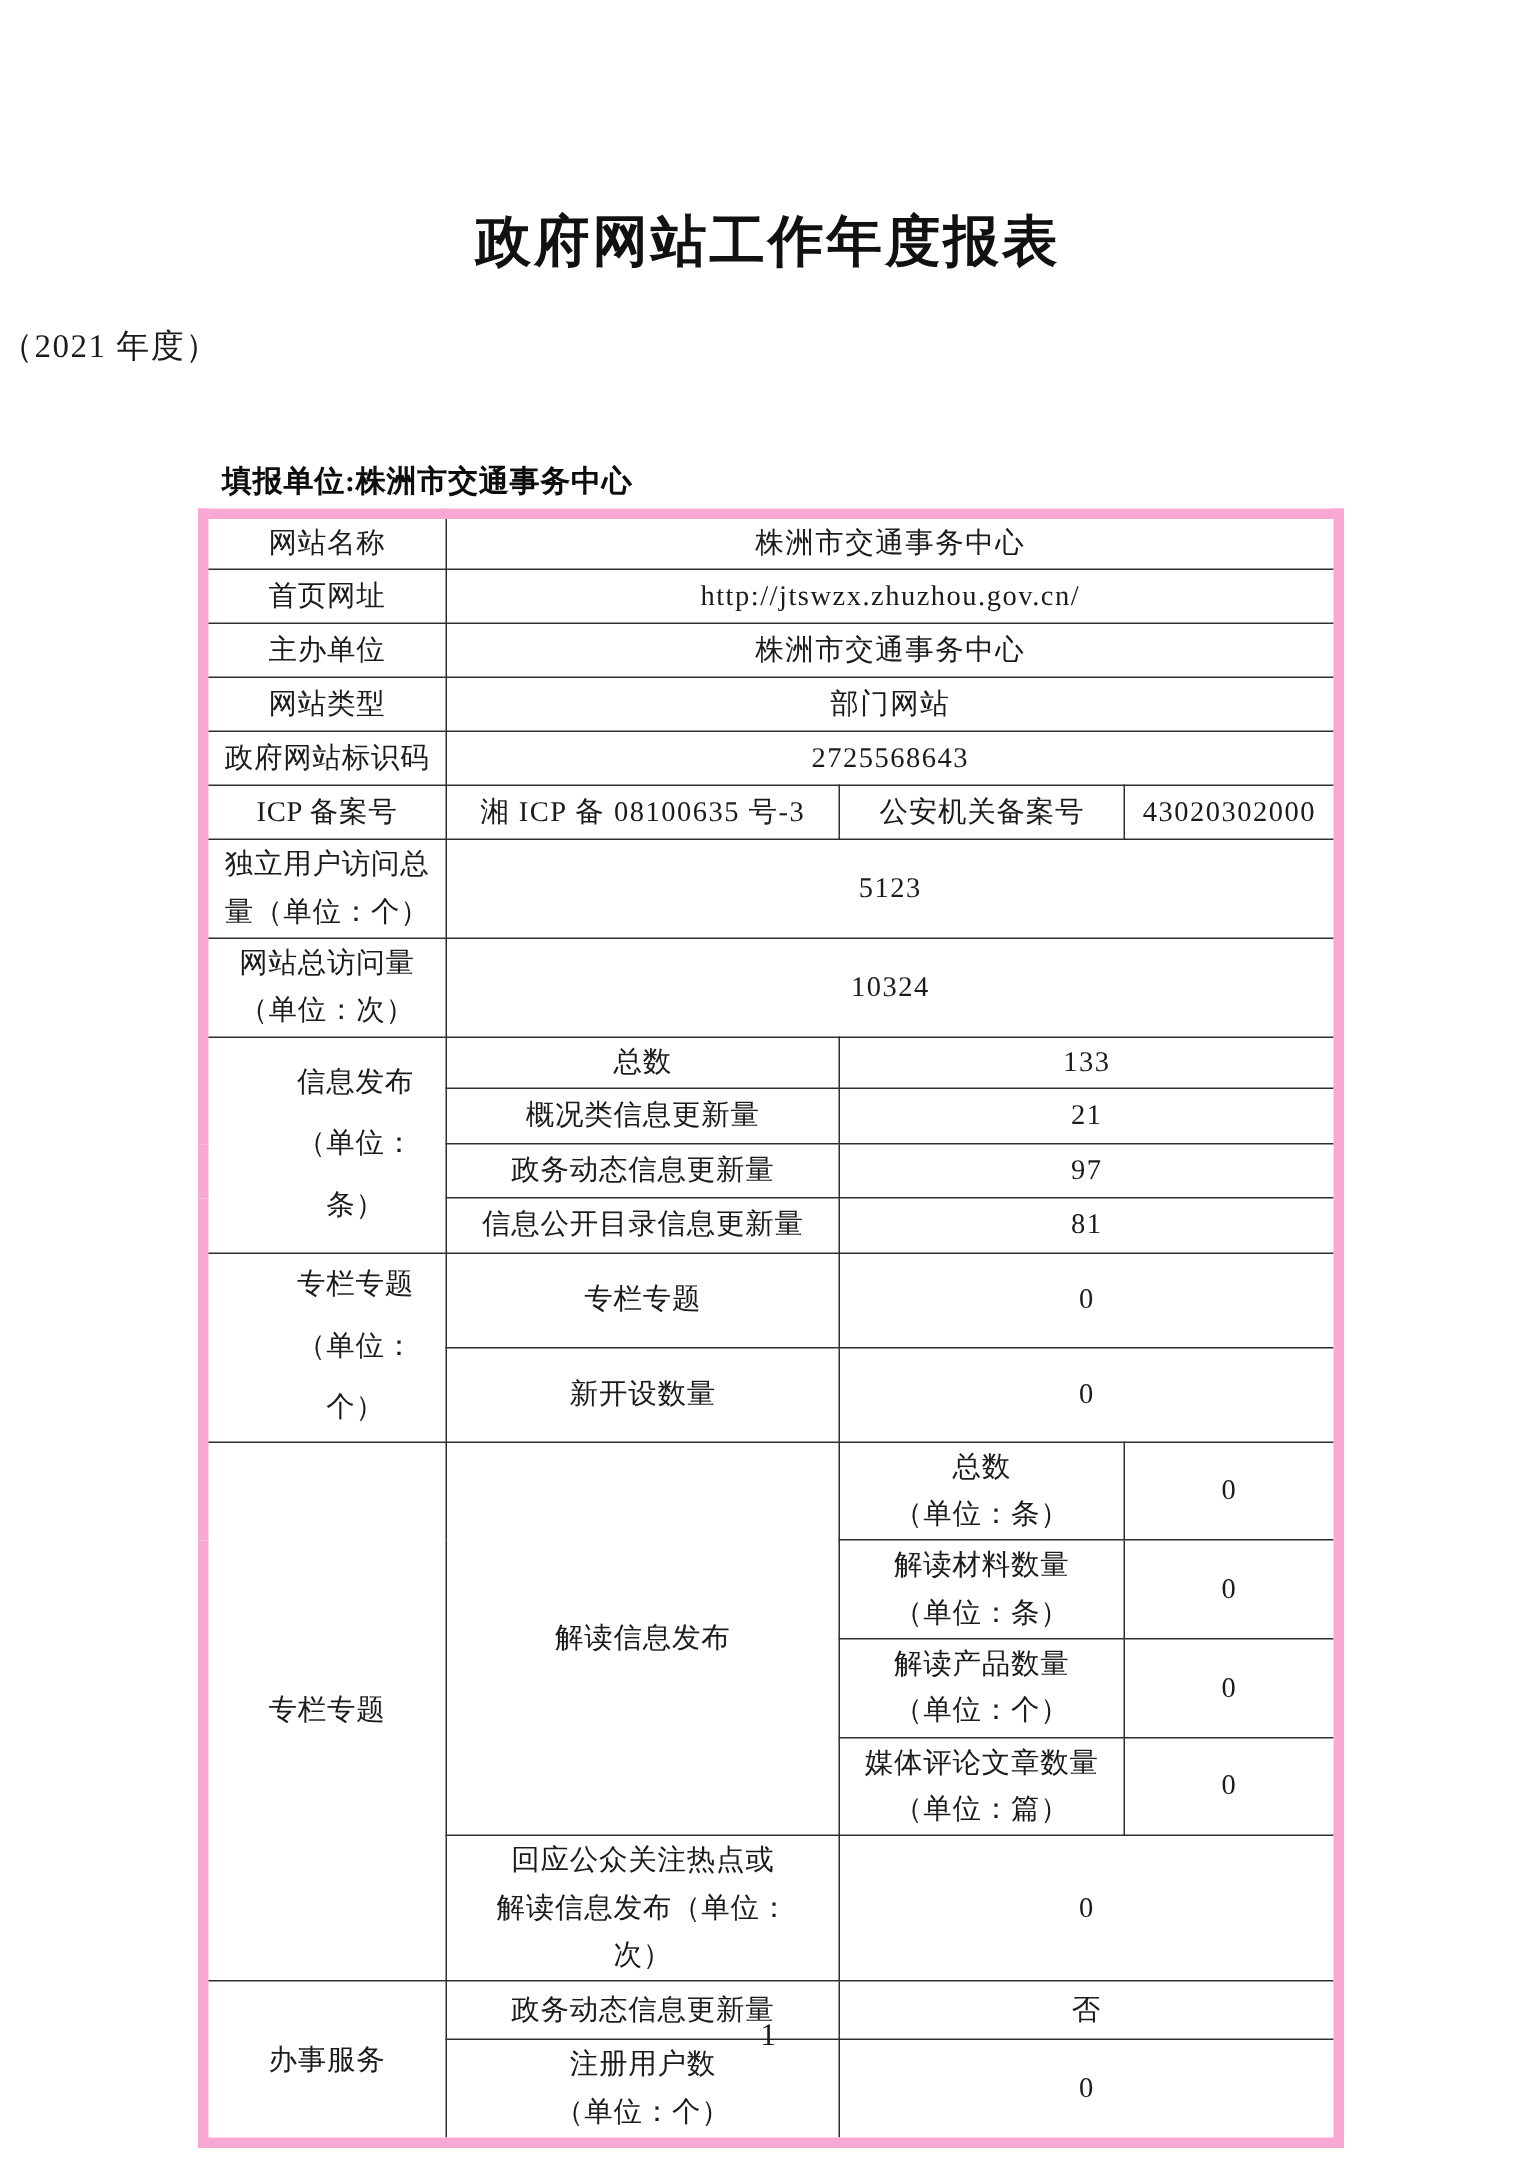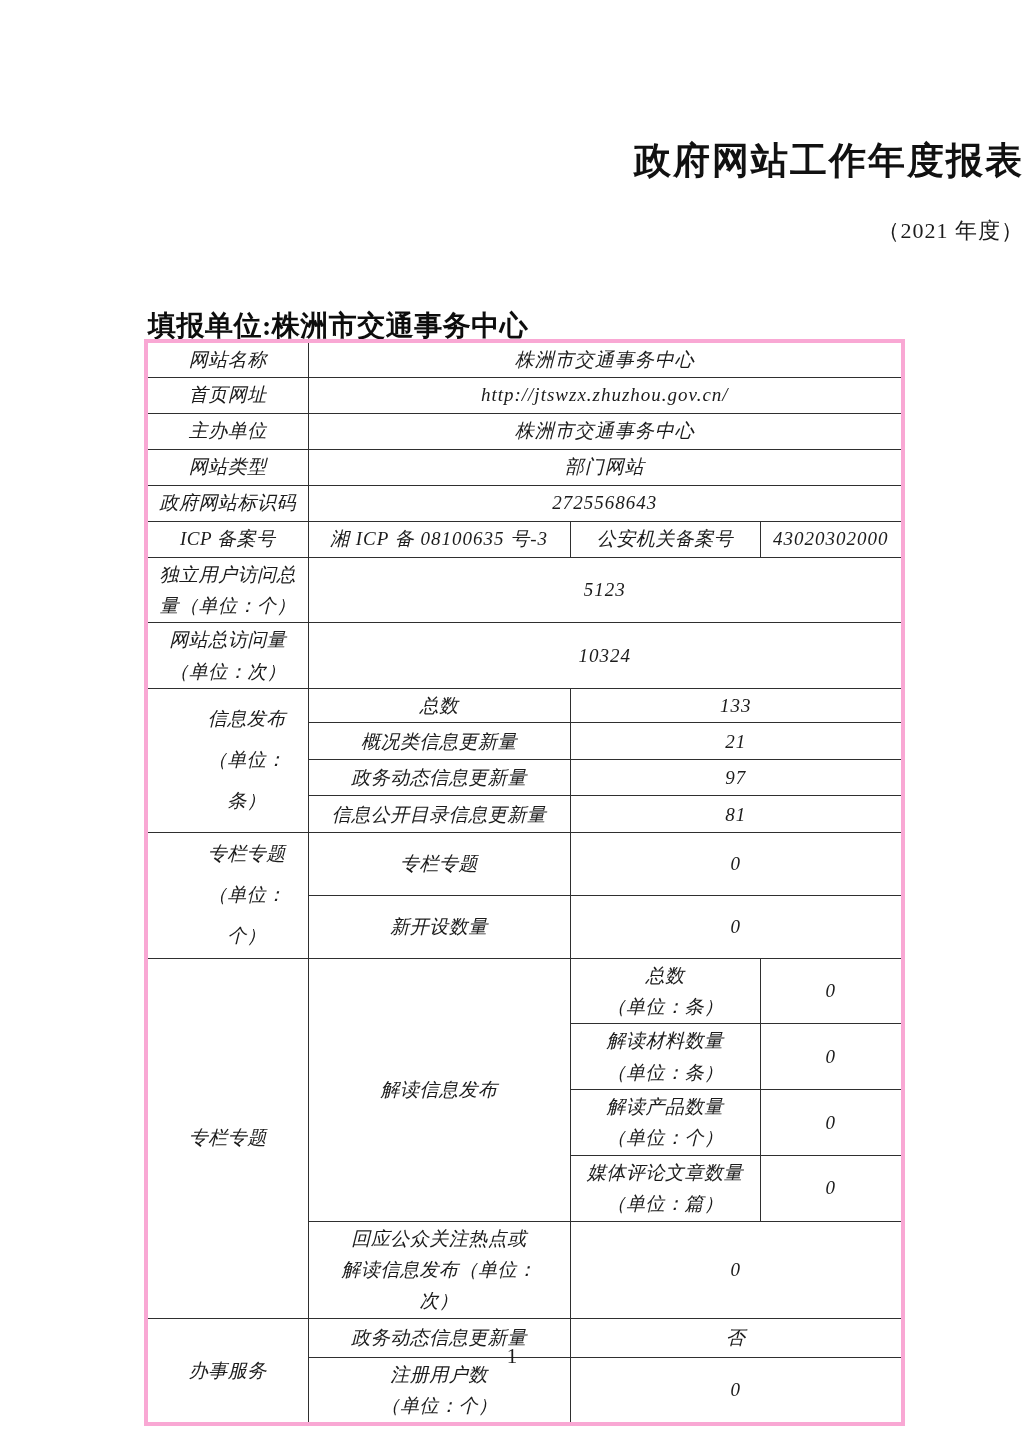--- a/index.html
+++ b/index.html
@@ -5,41 +5,40 @@
   html, body { margin: 0; padding: 0; }
   body {
     width: 1024px; height: 1448px;
     background: #ffffff;
     position: relative;
     font-family: "Liberation Serif", "DejaVu Serif", serif;
     color: #1b1b1b;
   }
   .doc-title {
     position: absolute; top: 136px; left: 0; width: 1024px;
-    text-align: right;
+    text-align: center;
     font-family: "Liberation Sans", "DejaVu Sans", sans-serif;
     font-size: 37px; font-weight: bold; letter-spacing: 2px;
     color: #111;
   }
   .doc-subtitle {
     position: absolute; top: 216px; left: 0; width: 1024px;
-    text-align: right;
+    text-align: left;
     font-size: 22px; letter-spacing: 1px;
   }
   .unit-line {
     position: absolute; top: 307px; left: 148px;
-    font-size: 28px; font-weight: bold; letter-spacing: 0.5px;
+    font-size: 20px; font-weight: bold; letter-spacing: 0.5px;
     color: #0d0d0d;
   }
   table.report {
-    position: absolute; top: 339px; left: 144px;
+    position: absolute; top: 339px; left: 132px;
     width: 757px;
     border-collapse: collapse; table-layout: fixed;
-    border: 4px solid #f9a8d4;
-    font-style: italic;
+    border: 7px solid #f9a8d4;
   }
   table.report td {
     border: 1px solid #2f2f2f;
     text-align: center; vertical-align: middle;
     font-size: 19px; line-height: 1.65;
     white-space: pre-line;
     padding: 1px 3px;
     letter-spacing: 0.5px;
     color: #1b1b1b;
     overflow: hidden;

